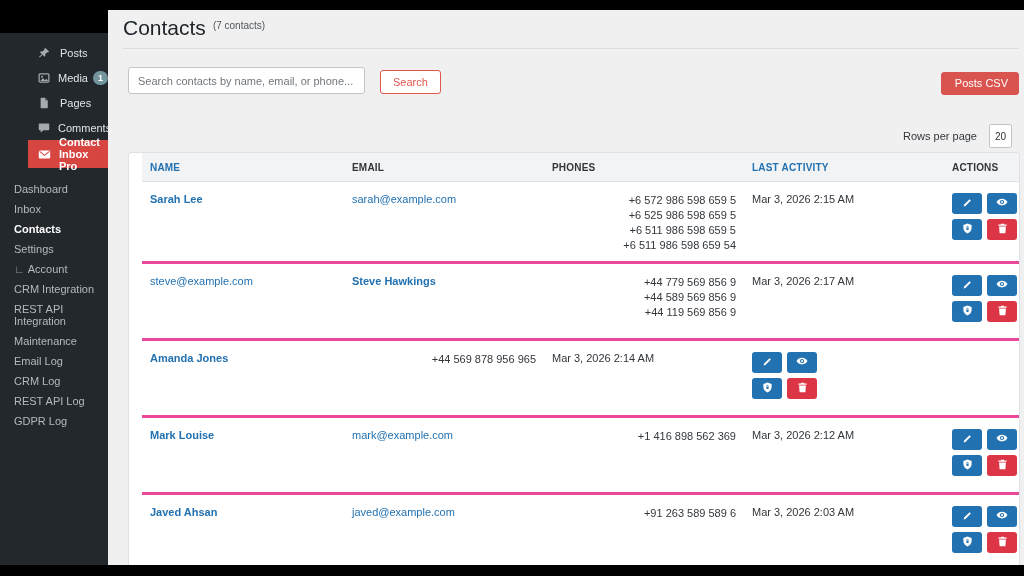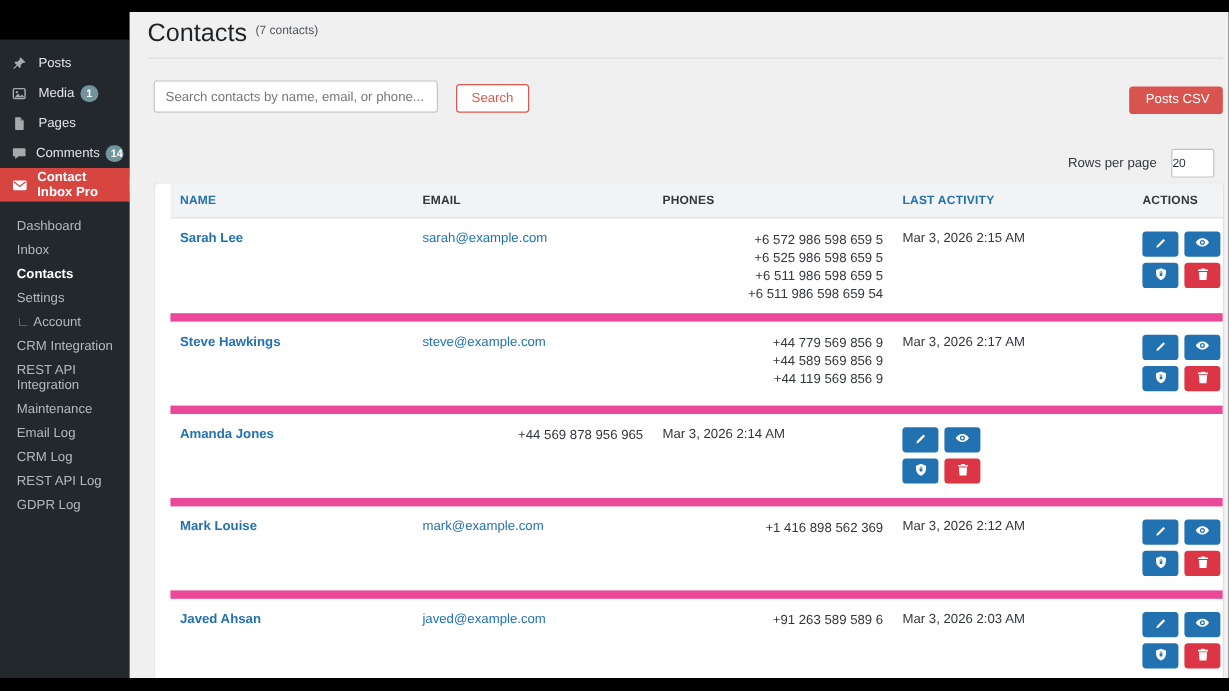--- a/index.html
+++ b/index.html
@@ -9,21 +9,21 @@
 
   
   .top-bar    { position:absolute; left:0; top:0; width:1024px; height:10px; background:#000; }
   .bottom-bar { position:absolute; left:0; top:565px; width:1024px; height:11px; background:#000; }
 
   
   .sidebar { position:absolute; left:0; top:10px; width:108px; height:555px; background:#23282d; }
   .adminbar-stub { width:108px; height:23px; background:#000; }
   .menu { list-style:none; margin-top:7px; }
   .menu-item { display:flex; align-items:center; height:25px; padding:0 8px 0 10px;
-               color:#e2e4e7; font-size:11px; cursor:pointer; position:relative; }
+               color:#e2e4e7; font-size:11px; cursor:pointer; position:relative;margin-left:28px; }
   .menu-item .icon { width:14px; margin-right:8px; color:#a7aaad; display:inline-flex; }
   .menu-item.active { background:var(--accent); color:#fff; height:28px; font-weight:bold; }
   .menu-item.active .icon { color:#fff; }
   .menu-item.active::after { content:''; position:absolute; right:-14px; top:50%;
       transform:translateY(-50%); border:7px solid transparent; border-left:8px solid var(--accent); }
   .menu-badge { margin-left:5px; min-width:15px; height:14px; border-radius:8px;
       background:#72959d; color:#fff; font-size:9px; line-height:14px; text-align:center;
       padding:0 4px; font-weight:bold; }
   .submenu { list-style:none; padding:11px 0 0 0; }
   .submenu-item { padding:4px 6px 4px 14px; color:#b4b9be; font-size:11px; cursor:pointer; }
@@ -46,32 +46,32 @@
       color:#e2574c; background:#fff; border:1px solid #e2574c; border-radius:3px; cursor:pointer;
       font-family:"Liberation Sans",sans-serif; }
   .export-btn { position:absolute; right:5px; top:62px; display:inline-flex; align-items:center;
       gap:5px; padding:4px 10px 5px 8px; font-size:11px; color:#fff; background:#d9534f;
       border:1px solid #d9534f; border-radius:3px; cursor:pointer;
       font-family:"Liberation Sans",sans-serif; }
   .export-btn .icon { display:inline-flex; }
 
   .rows-per-page { position:absolute; right:12px; top:114px; display:flex; align-items:center; }
   .rpp-label { font-size:11px; color:#32373c; margin-right:12px; }
-  .rpp-box { width:36px; height:24px; border:1px solid #c3c4c7; border-radius:2px; background:#fff;
-      font-size:10px; color:#2c3338; font-family:"Liberation Sans",sans-serif; }
+  .rpp-box { width:23px; height:24px; border:1px solid #c3c4c7; border-radius:2px; background:#fff;
+      font-size:10px; text-align:center; color:#2c3338; font-family:"Liberation Sans",sans-serif; }
 
   
   .table-wrap { position:absolute; left:20px; right:4px; top:142px; bottom:0;
       background:#fff; border:1px solid #dee2e6; border-bottom:none; border-radius:4px 4px 0 0;
       overflow:hidden; }
   .tgrid { display:grid; grid-template-columns:202px 200px 200px 200px 1fr;margin-left:13px; }
   .thead { background:#f1f3f4; border-bottom:1px solid #dee2e6; height:29px; align-items:center; }
   .th { padding:0 8px; font-size:10px; font-weight:bold; color:#32373c; letter-spacing:.2px; cursor:pointer; }
   .th.sorted { color:#2271b1; }
-  .row { border-bottom:7px solid #ec4899; min-height:77px; }
+  .row { border-bottom:3px solid #ec4899; min-height:77px; }
   .cell { padding:11px 8px 8px; font-size:11px; color:#32373c; }
   .name-link { color:#2271b1; font-weight:bold; text-decoration:none; cursor:pointer; }
   .email-link { color:#2271b1; text-decoration:none; cursor:pointer; }
   .phone-line { line-height:15px;text-align:right; }
   .activity-cell { color:#32373c; }
   .actions { display:flex; flex-wrap:wrap; gap:5px; width:67px; }
   .abtn { width:30px; height:21px; border:none; border-radius:3px; background:#2271b1; color:#fff;
       display:flex; align-items:center; justify-content:center; cursor:pointer; }
   .abtn.danger { background:#dc3545; }
 </style>
@@ -213,24 +213,24 @@
                 <button class="abtn danger">
                   <span class="icon"><svg viewBox="0 0 16 16" width="11" height="11">
                       <path fill="currentColor" d="M6 1h4l.6 1.2H14v1.9H2V2.2h3.4L6 1zM3 5.2h10L12.2 15H3.8L3 5.2z"></path>
                     </svg></span>
                 </button>
               </div>
     </div>
   </div>
           <div class="tgrid row">
     <div class="cell">
+      <a class="email-link">steve@example.com</a>
+    </div>
+    <div class="cell">
       <a class="name-link">Steve Hawkings</a>
-    </div>
-    <div class="cell">
-      <a class="email-link">steve@example.com</a>
     </div>
     <div class="cell phones-cell">
               <div class="phone-line">+44 779 569 856 9</div>
               <div class="phone-line">+44 589 569 856 9</div>
               <div class="phone-line">+44 119 569 856 9</div>
             </div>
     <div class="cell activity-cell">Mar 3, 2026 2:17 AM</div>
     <div class="cell">
       <div class="actions">
                 <button class="abtn">

